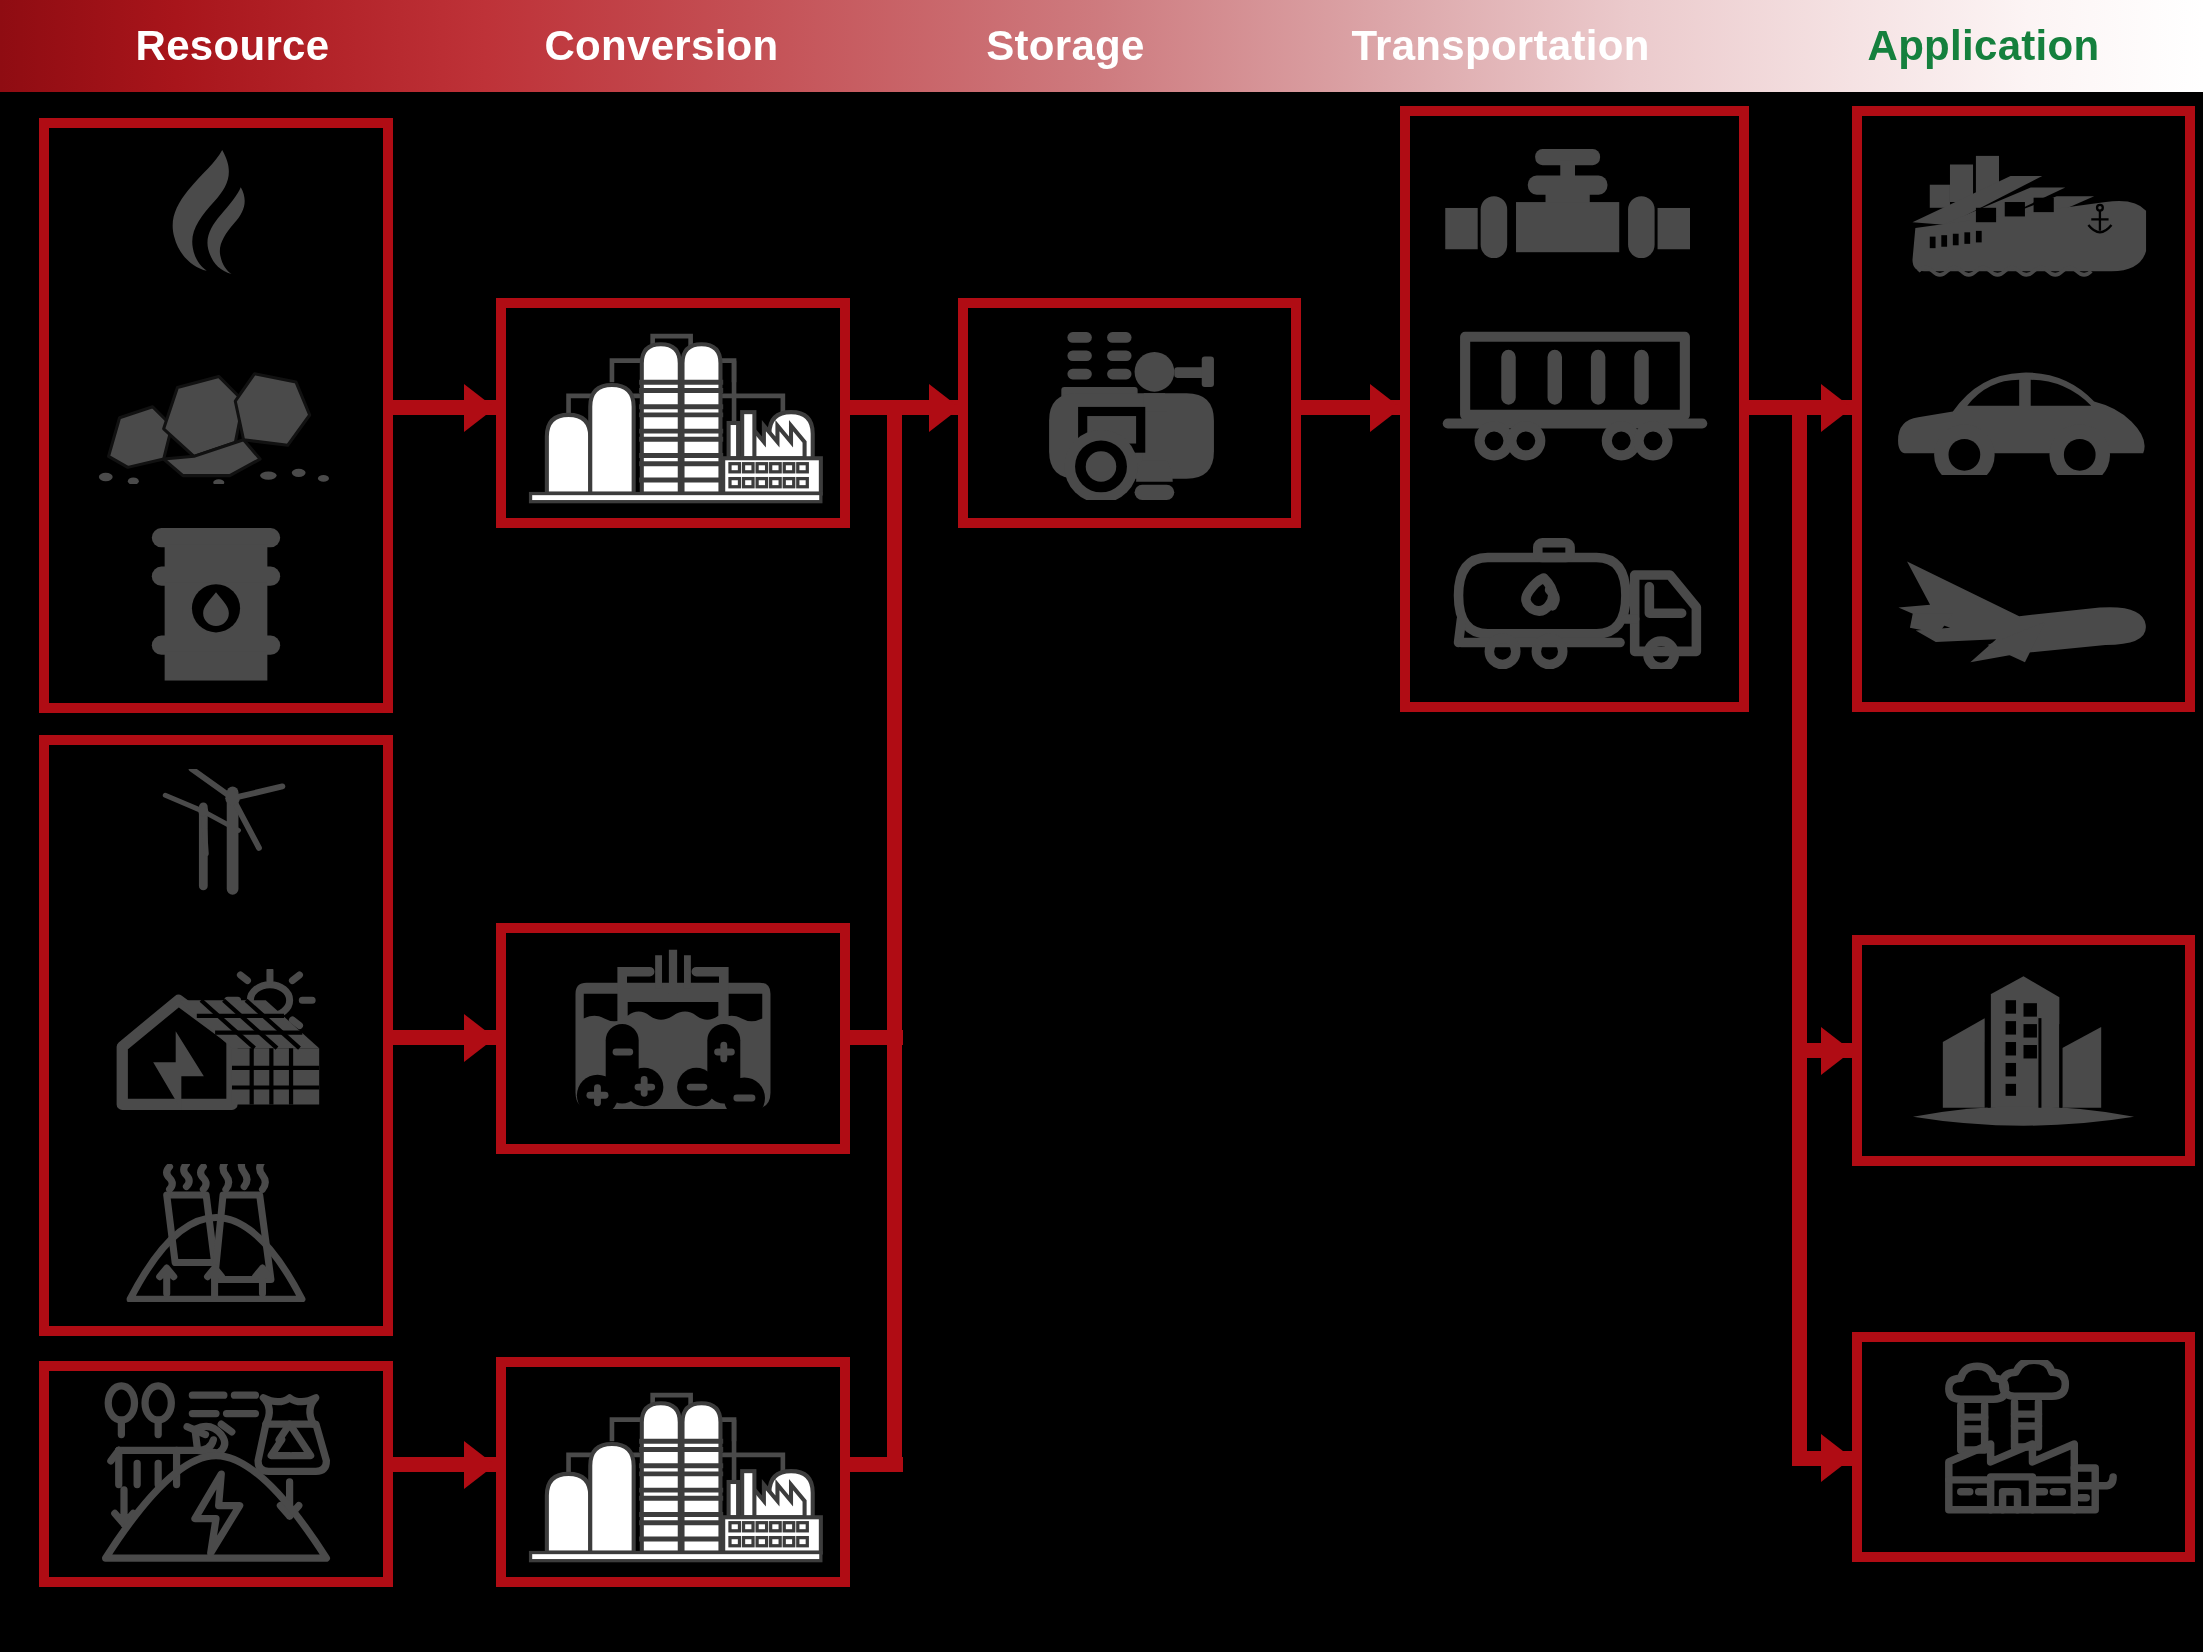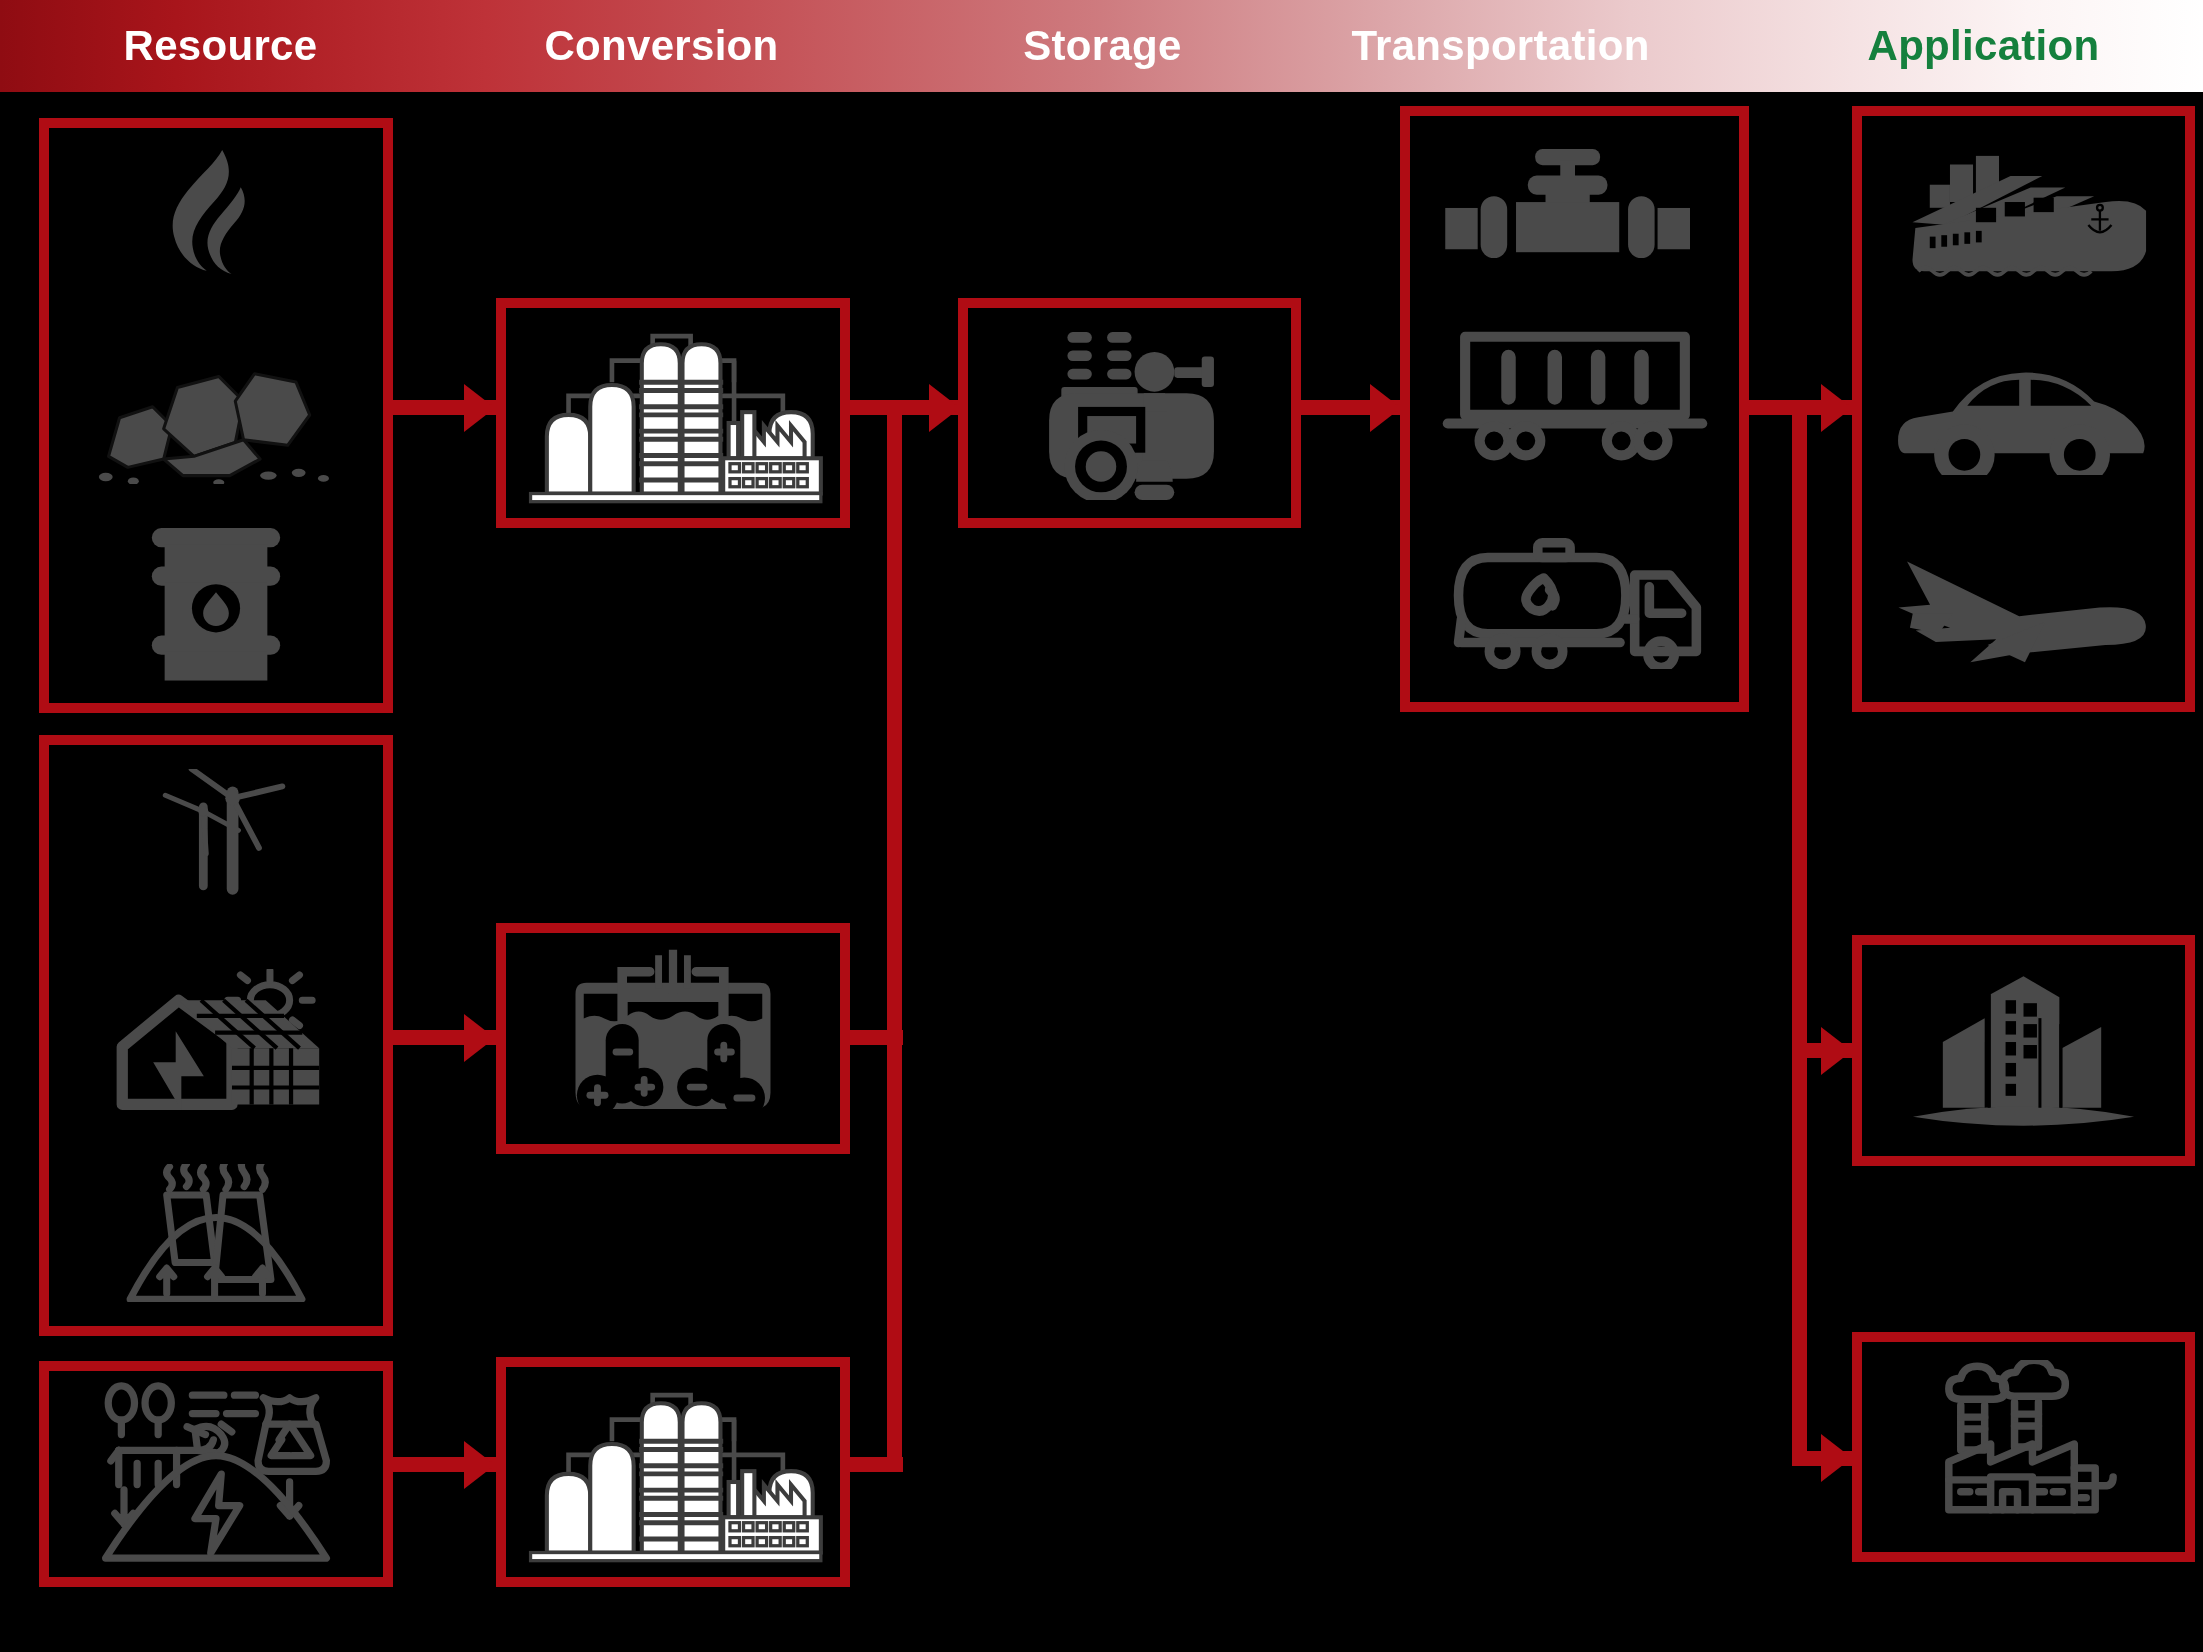--- a/index.html
+++ b/index.html
@@ -52,23 +52,23 @@
     border-bottom: 24px solid transparent;
     border-left: 31px solid #B00C14;
   }
 </style>
 </head>
 <body>
 
 <div id="stage">
 
   <div class="header-bar"></div>
-  <div class="header-label hl-light" style="left:0px;  width:441px;">Resource</div>
+  <div class="header-label hl-light" style="left:12px;  width:441px;">Resource</div>
   <div class="header-label hl-light" style="left:441px; width:441px;">Conversion</div>
-  <div class="header-label hl-light" style="left:882px; width:441px;">Storage</div>
+  <div class="header-label hl-light" style="left:845px; width:441px;">Storage</div>
   <div class="header-label hl-light" style="left:1280px;width:441px;">Transportation</div>
   <div class="header-label hl-dark" style="left:1763px;width:441px;">Application</div>
 
   <div class="conn" style="left:393px; top:400px; width:103px; height:14.7px;"></div>
   <div class="arrowhead" style="left:464px; top:384px;"></div>
 
   <div class="conn" style="left:393px; top:1030px; width:103px; height:14.7px;"></div>
   <div class="arrowhead" style="left:464px; top:1014px;"></div>
 
   <div class="conn" style="left:393px; top:1457px; width:103px; height:14.7px;"></div>

